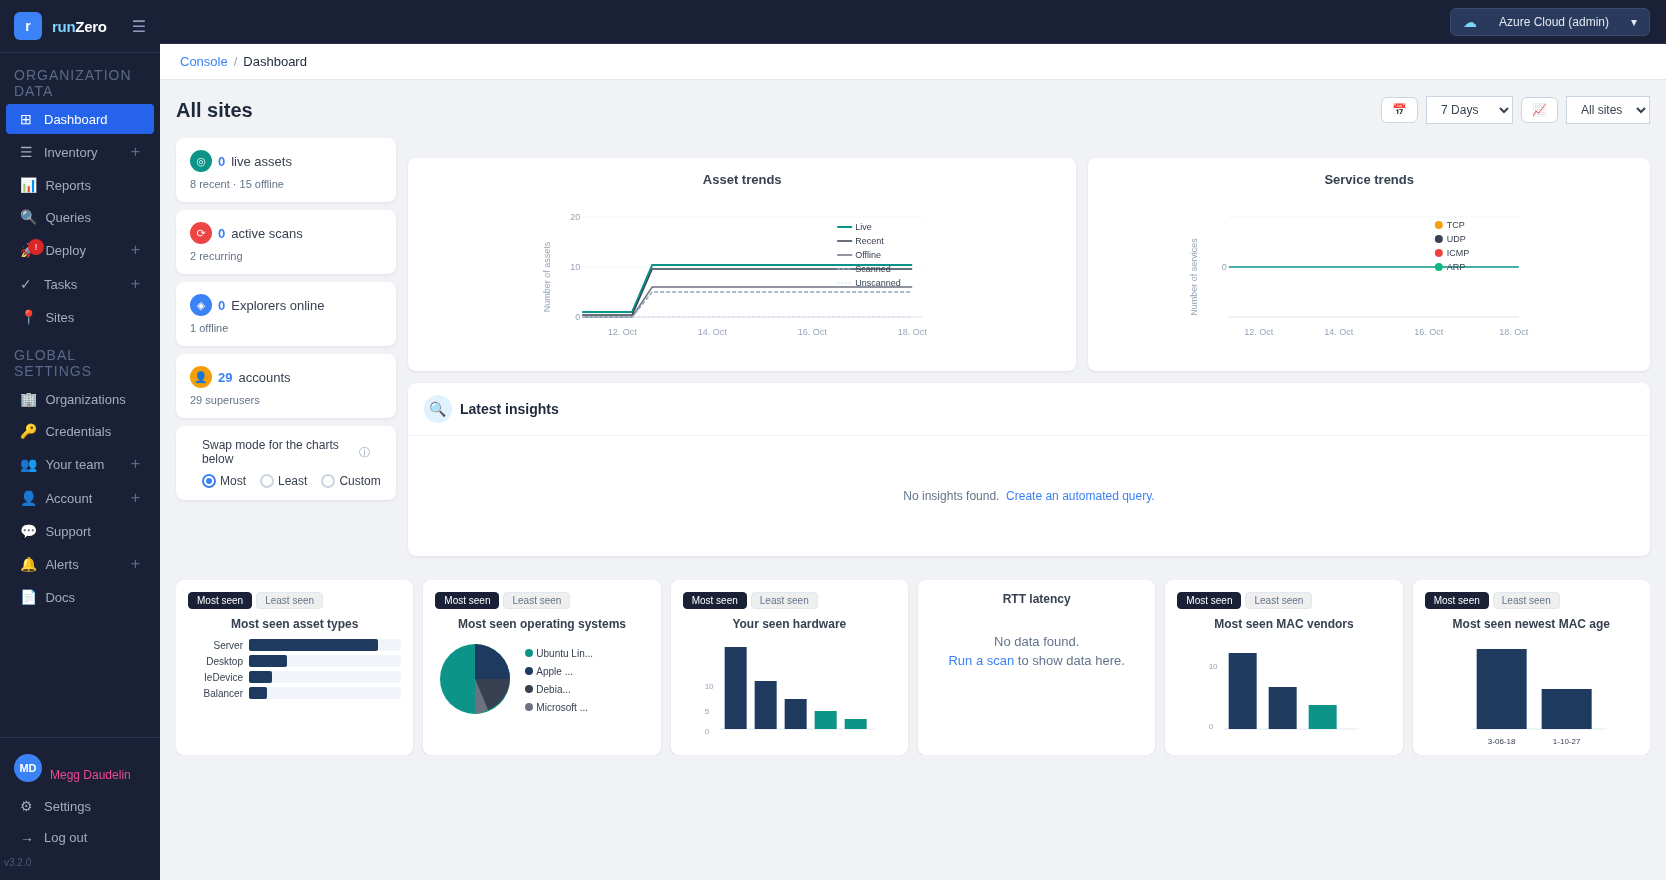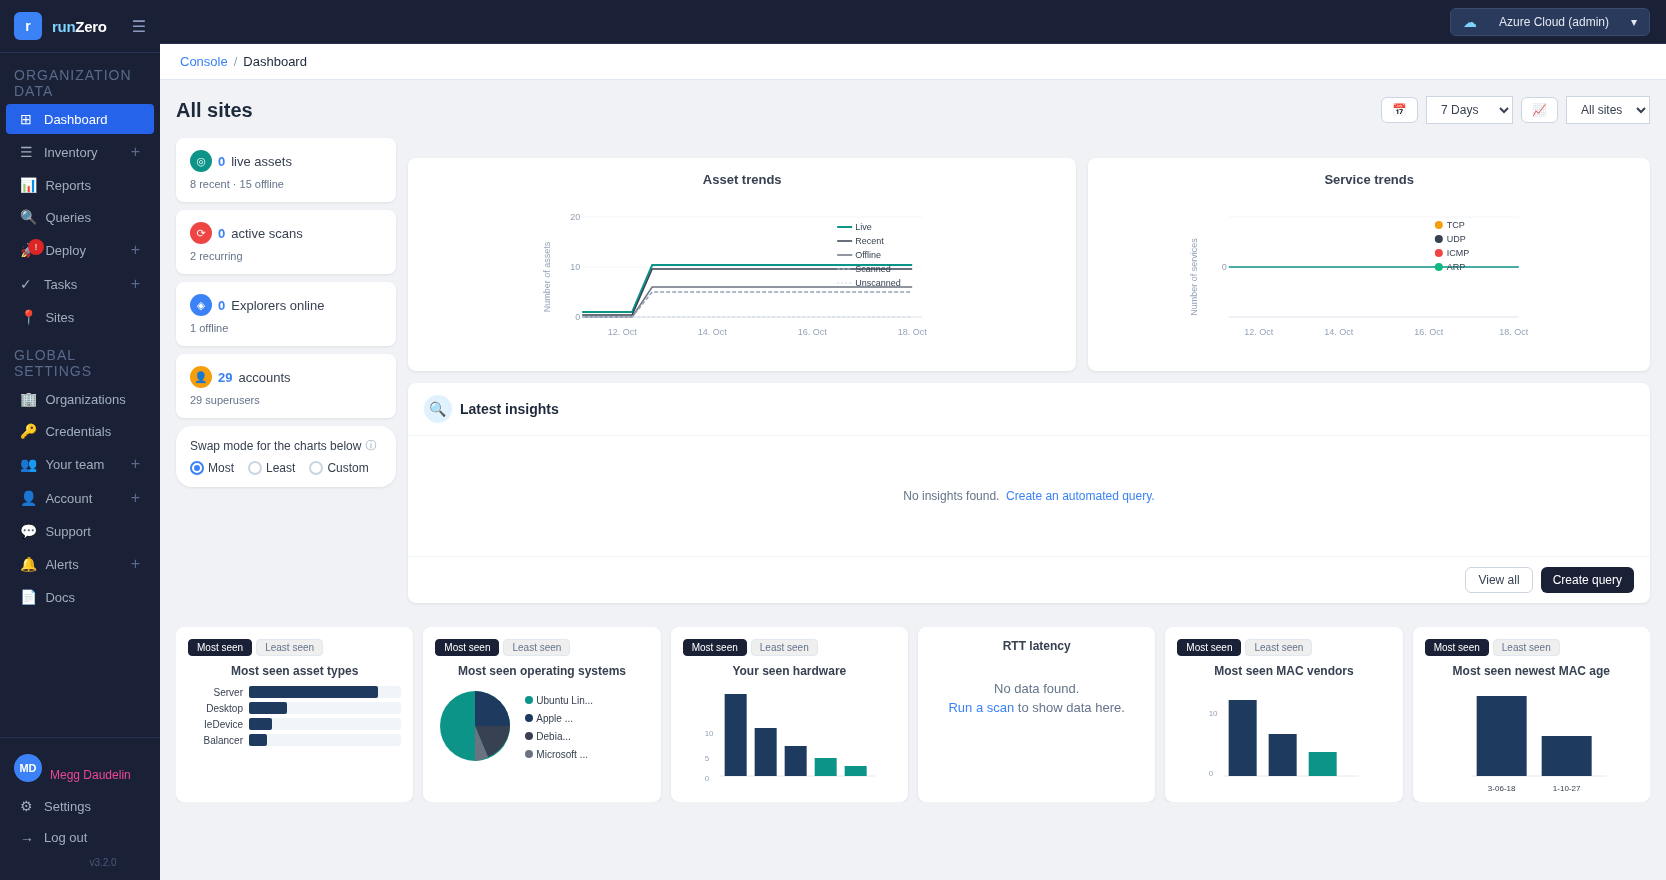--- a/index.html
+++ b/index.html
@@ -98,21 +98,21 @@
       border-radius: 50%;
       background: #3b82f6;
       display: flex;
       align-items: center;
       justify-content: center;
       font-size: 11px;
       color: white;
       font-weight: 600;
     }
     .user-name { font-size: 12px; color: #ec4899; }
-    .version { font-size: 10px; color: #4a5a7a; text-align: center; padding: 4px; margin-left: 46px; }
+    .version { font-size: 10px; color: #4a5a7a; padding: 4px; }
 
     
     .main {
       flex: 1;
       display: flex;
       flex-direction: column;
       overflow: hidden;
     }
 
     
@@ -327,22 +327,22 @@
       border-radius: 6px;
       padding: 5px 12px;
       font-size: 12px;
       cursor: pointer;
       color: white;
     }
 
     
     .swap-card {
       background: white;
-      border-radius: 16px;
-      padding: 12px 14px;
+      border-radius: 8px;
+      padding: 12px 26px;
       box-shadow: 0 1px 3px rgba(0,0,0,0.08);
     }
     .swap-label { font-size: 12px; color: #374151; margin-bottom: 8px; display: flex; align-items: center; gap: 4px; }
     .swap-options { display: flex; gap: 14px; }
     .radio-opt { display: flex; align-items: center; gap: 4px; font-size: 12px; color: #374151; cursor: pointer; }
     .radio-dot {
       width: 14px; height: 14px;
       border-radius: 50%;
       border: 2px solid #cbd5e1;
       display: flex; align-items: center; justify-content: center;
@@ -688,24 +688,20 @@
             <div class="insights-header">
               <div class="insights-icon">🔍</div>
               <span class="insights-title">Latest insights</span>
             </div>
             <div class="insights-body">
               <span>
                 <span>No insights found.</span>
                 &nbsp;<a class="insights-link">Create an automated query.</a>
               </span>
             </div>
-            <div class="insights-footer">
-              <button class="btn-outline">View all</button>
-              <button class="btn-primary">Create query</button>
-            </div>
           </div>
         </div>
       </div>
 
       <div class="bottom-charts">
 
         <div class="mini-chart-card">
           <div class="mini-chart-tabs">
             <button class="mini-tab active">Most seen</button>
             <button class="mini-tab">Least seen</button>

